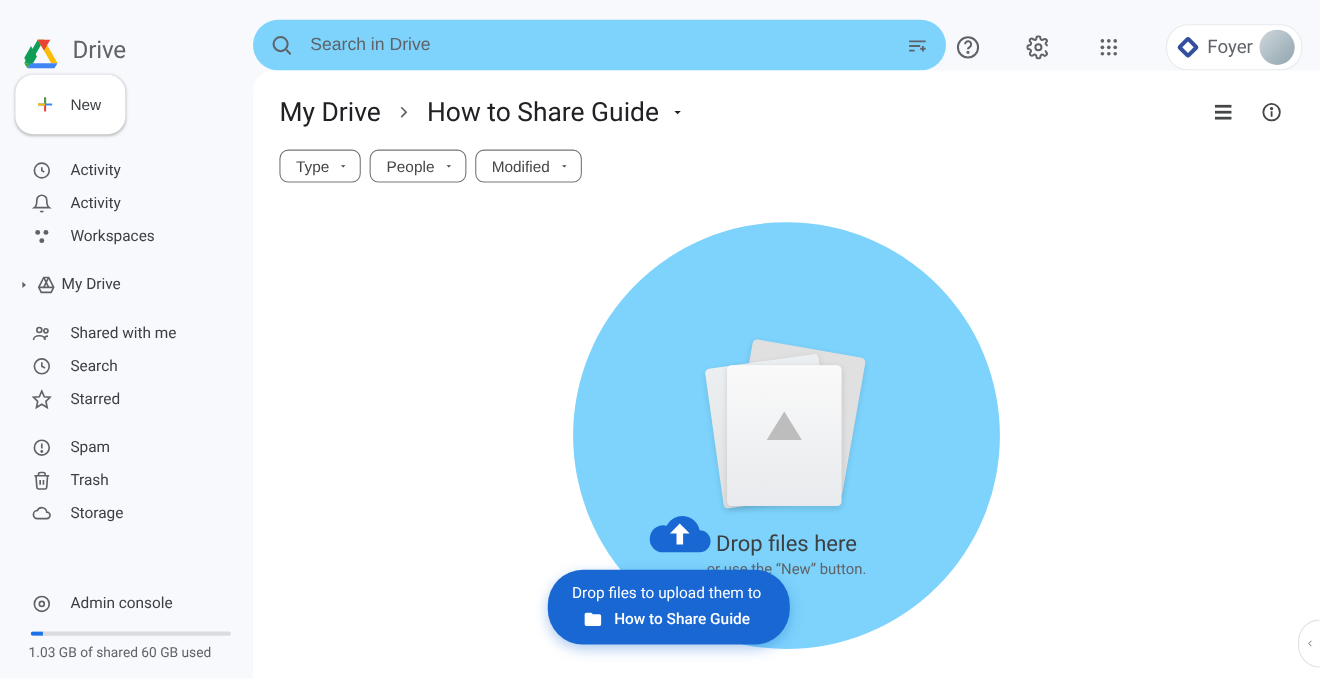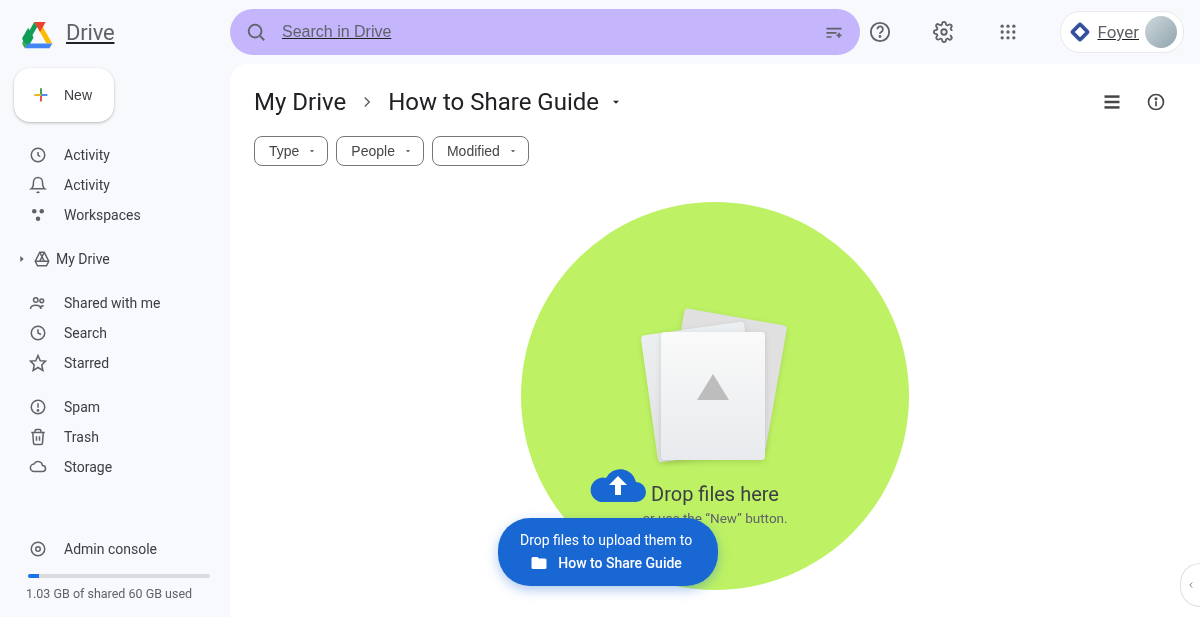--- a/index.html
+++ b/index.html
@@ -9,42 +9,41 @@
     width: 1200px;
     height: 617px;
     overflow: hidden;
     color: #202124;
     position: relative;
   }
 
   
   .header {
     display: flex;
-    align-items: center;
+    align-items: flex-end;
     height: 64px;
     padding: 0 16px 0 16px;
-    text-decoration: underline;
   }
   .logo-area {
     display: flex;
     align-items: center;
     gap: 8px;
     width: 214px;
     padding-left: 6px;
   }
   .drive-logo-svg { width: 36px; height: 36px; }
   .logo-text {
     font-size: 22px;
     color: #5f6368;
     letter-spacing: -0.2px;
   }
   .search-bar {
     display: flex;
     align-items: center;
-    background: #c4b5fd;
+    background: #7dd3fc;
     border-radius: 24px;
     height: 46px;
     flex: 1;
     max-width: 654px;
     padding: 0 14px;
   }
   .search-icon-wrap {
     width: 24px; height: 24px;
     color: #5f6368;
     display: flex; align-items: center; justify-content: center;
@@ -225,21 +224,21 @@
   
   .empty-wrap {
     display: flex;
     flex-direction: column;
     align-items: center;
     padding-top: 28px;
     position: relative;
   }
   .big-circle {
     width: 388px; height: 388px;
-    background: #bef264;
+    background: #7dd3fc;
     border-radius: 50%;
     position: relative;
     display: flex;
     flex-direction: column;
     align-items: center;
     padding-top: 120px;
   }
   .file-stack { position: relative; width:120px; height:140px; }
   .sheet {
     position:absolute; left:0; top:0;

